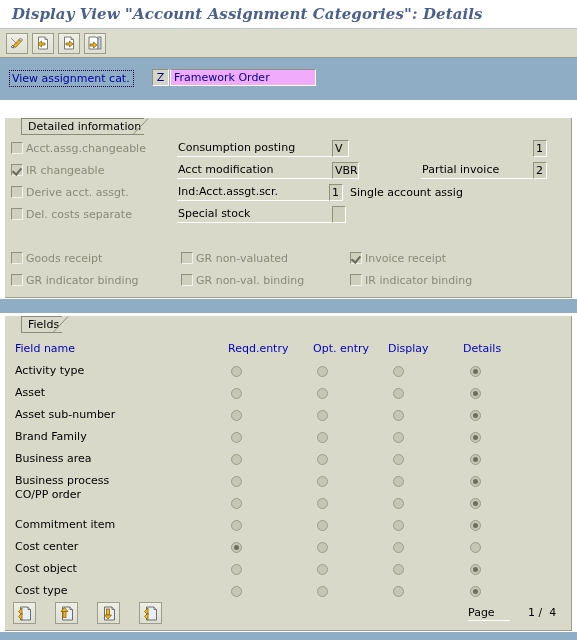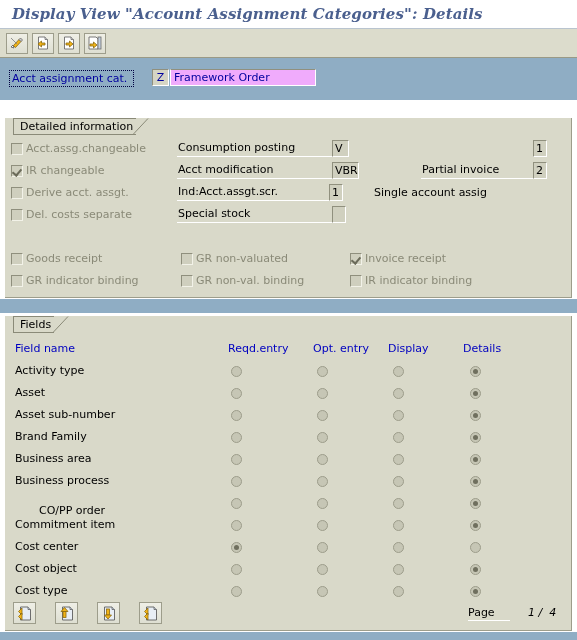--- a/index.html
+++ b/index.html
@@ -128,21 +128,21 @@
     content: "";
     position: absolute;
     left: 0; right: 0; top: 0; bottom: 0;
     border: 1px solid #9d9d8b;
     border-top: none;
     border-left: none;
     pointer-events: none;
   }
   .gb-tab {
     position: absolute;
-    left: 8px;
+    left: 16px;
     top: 0px;
     height: 17px;
     background: #d9d9c9;
     border-top: 1px solid #8a8a78;
     border-left: 1px solid #8a8a78;
     border-bottom: 1px solid #8a8a78;
     padding: 0 3px 0 6px;
     font-size: 11px;
     line-height: 16px;
     color: #000000;
@@ -156,21 +156,21 @@
     width: 16px;
     overflow: hidden;
     z-index: 3;
   }
   .gb-tab-slope svg { display: block; }
 
   
   .chk-row {
     position: absolute;
     display: flex;
-    align-items: center;
+    align-items: flex-start;
     white-space: nowrap;
   }
   .chk-box {
     width: 12px;
     height: 12px;
     background: #cfcfbe;
     border-top: 1px solid #8f8f7d;
     border-left: 1px solid #8f8f7d;
     border-right: 1px solid #f2f2e8;
     border-bottom: 1px solid #f2f2e8;
@@ -222,21 +222,20 @@
     padding-left: 2px;
     color: #000000;
     white-space: nowrap;
   }
   .fl-plain {
     position: absolute;
     font-size: 11px;
     color: #000000;
     white-space: nowrap;
     line-height: 15px;
-    margin-left: 24px;
   }
 
   
   .col-head {
     position: absolute;
     font-size: 11px;
     color: #0000c0;
     white-space: nowrap;
   }
   .row-name {
@@ -272,21 +271,20 @@
     color: #000000;
     border-bottom: 1px solid #ffffff;
     padding-bottom: 1px;
     width: 42px;
   }
   .page-value {
     position: absolute;
     font-size: 11px;
     color: #000000;
     white-space: pre;
-    font-style: italic;
   }
   #bottom-strip {
     position: absolute;
     left: 0;
     bottom: 0;
     width: 577px;
     height: 8px;
     background: #8fadc4;
   }
   #mid-strip {
@@ -336,21 +334,21 @@
     <svg width="16" height="16" viewBox="0 0 16 16">
       <path d="M2 2 H9 L11 4 V14 H2 Z" fill="#ffffff" stroke="#6b6b6b" stroke-width="0.9"></path>
       <rect x="11" y="2" width="3" height="12" fill="#c3cfdd" stroke="#6b6b6b" stroke-width="0.8"></rect>
       <path d="M3 9 H6.5 V7 L10 10 L6.5 13 V11 H3 Z" fill="#f2b418" stroke="#8a6a10" stroke-width="0.8"></path>
     </svg>
   </div>
 
 </div>
 
 <div id="keyarea">
-  <div id="key-label">Acct assignment cat.</div>
+  <div id="key-label">View assignment cat.</div>
   <div id="key-code">Z</div>
   <div id="key-desc">Framework Order</div>
 </div>
 
 <div class="groupbox" style="left:4px; top:117px; width:569px; height:182px;">
 
   <div class="gb-tab">Detailed information</div>
   <div class="gb-tab-slope" style="left:128px; top:0px;">
     <svg width="16" height="17" viewBox="0 0 16 17">
       <path d="M0 16.5 L15 0.5" stroke="#8a8a78" stroke-width="1" fill="none"></path>
@@ -466,21 +464,21 @@
   <div class="radio" style="left:312px; top:138px;"></div>
   <div class="radio" style="left:388px; top:138px;"></div>
   <div class="radio sel" style="left:465px; top:138px;"></div>
 
   <div class="row-name" style="top:158px;">Business process</div>
   <div class="radio" style="left:226px; top:160px;"></div>
   <div class="radio" style="left:312px; top:160px;"></div>
   <div class="radio" style="left:388px; top:160px;"></div>
   <div class="radio sel" style="left:465px; top:160px;"></div>
 
-  <div class="row-name" style="top:188px;margin-left:24px;">CO/PP order</div>
+  <div class="row-name" style="top:172px;">CO/PP order</div>
   <div class="radio" style="left:226px; top:182px;"></div>
   <div class="radio" style="left:312px; top:182px;"></div>
   <div class="radio" style="left:388px; top:182px;"></div>
   <div class="radio sel" style="left:465px; top:182px;"></div>
 
   <div class="row-name" style="top:202px;">Commitment item</div>
   <div class="radio" style="left:226px; top:204px;"></div>
   <div class="radio" style="left:312px; top:204px;"></div>
   <div class="radio" style="left:388px; top:204px;"></div>
   <div class="radio sel" style="left:465px; top:204px;"></div>

